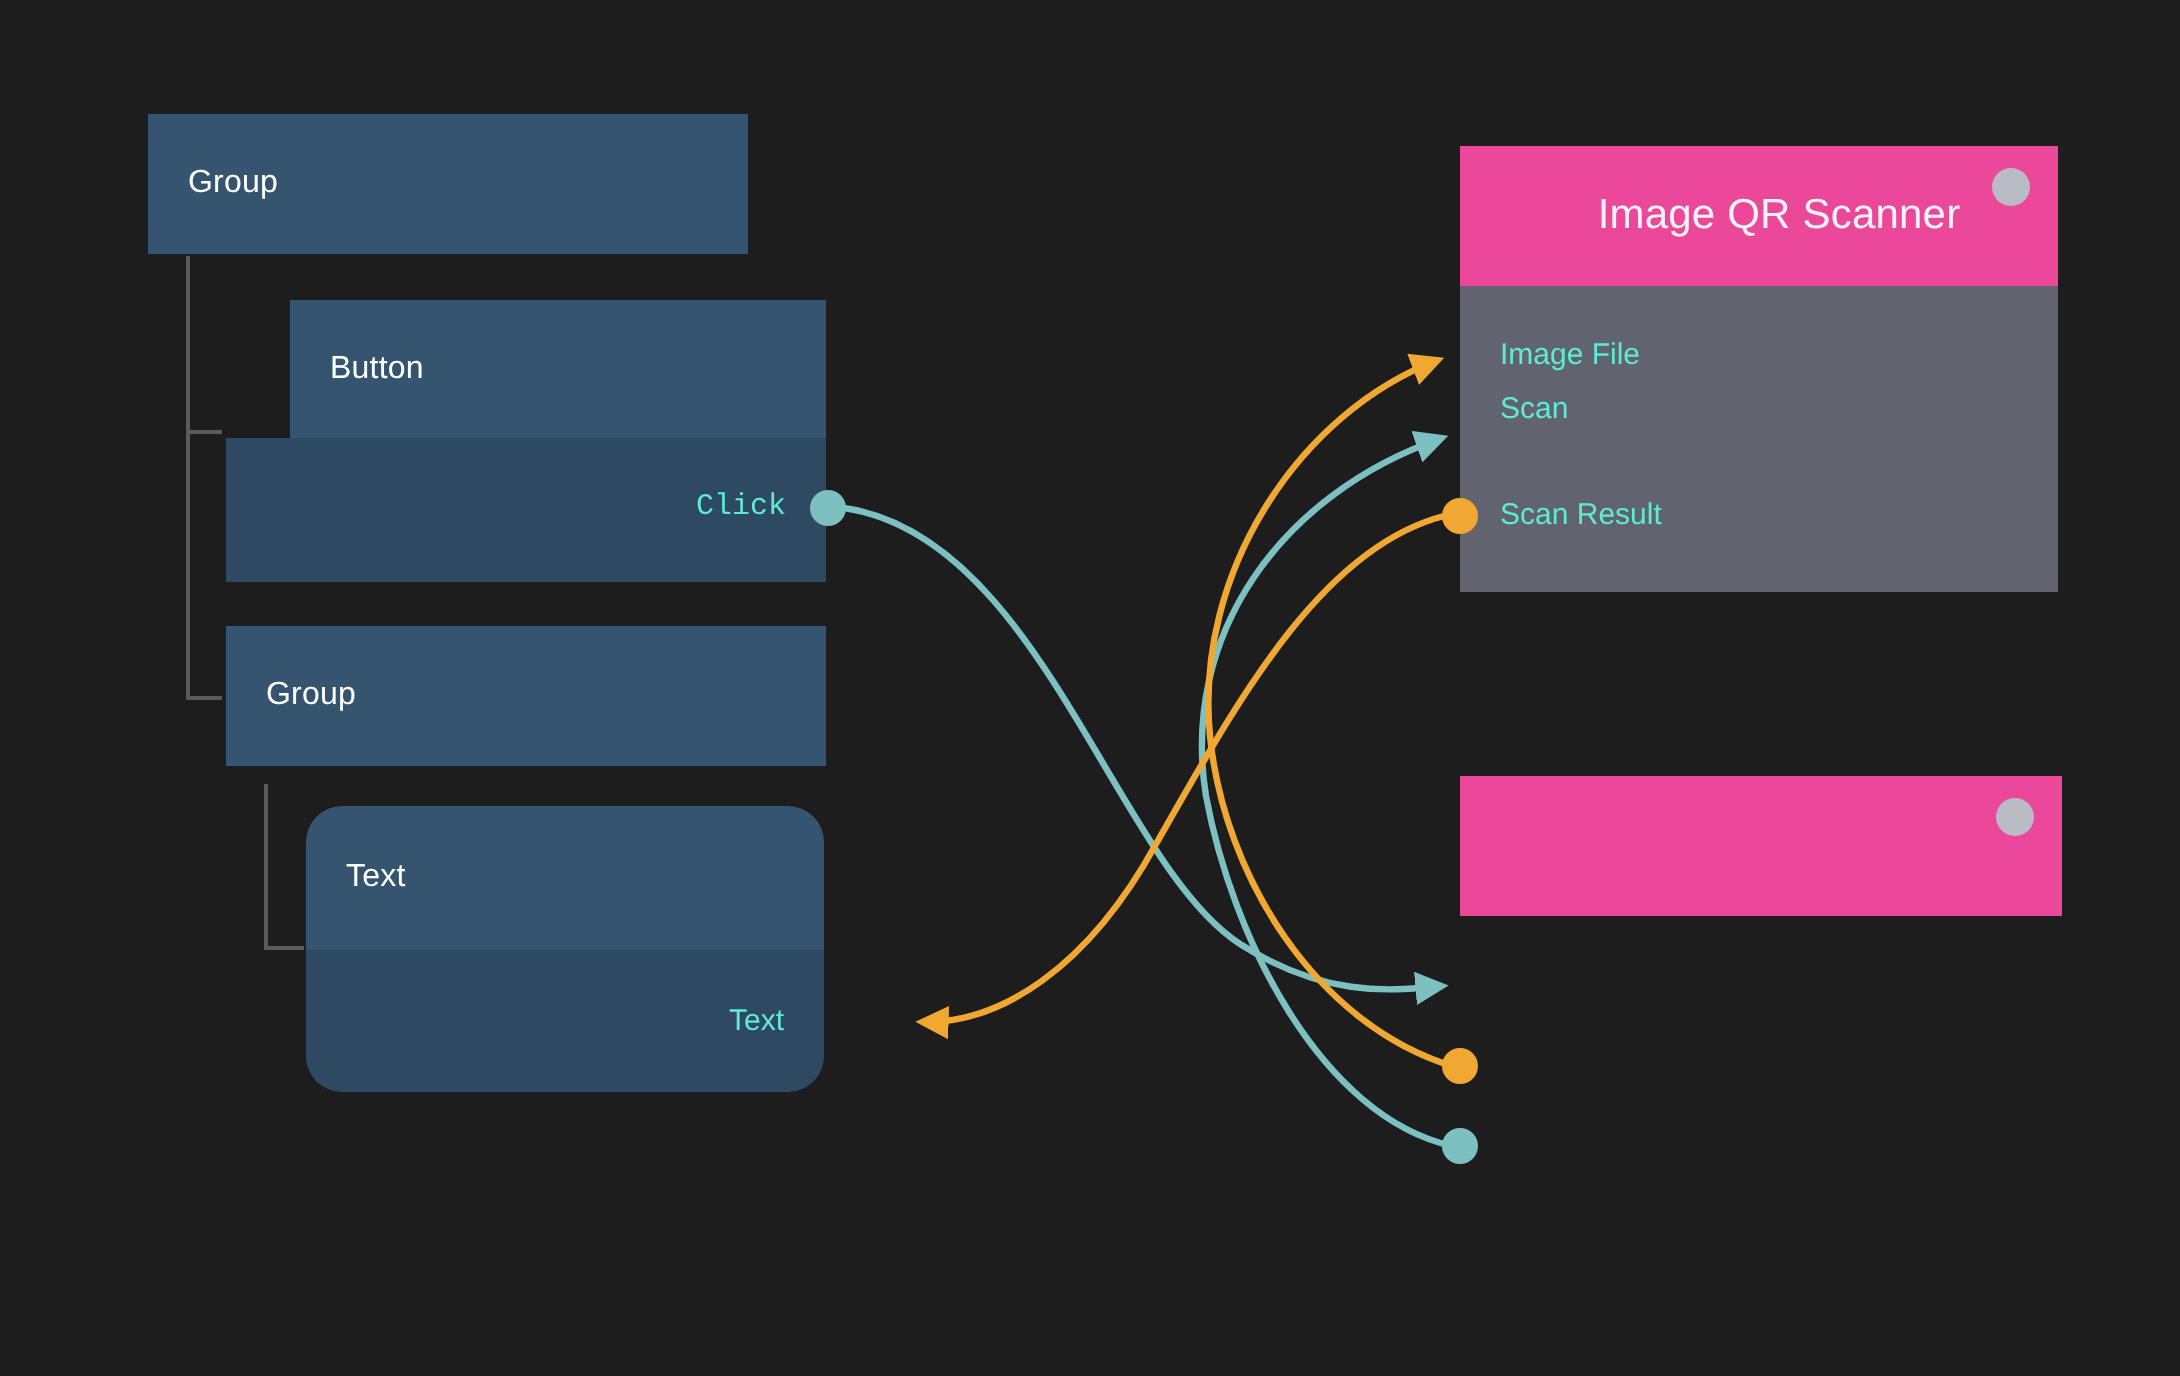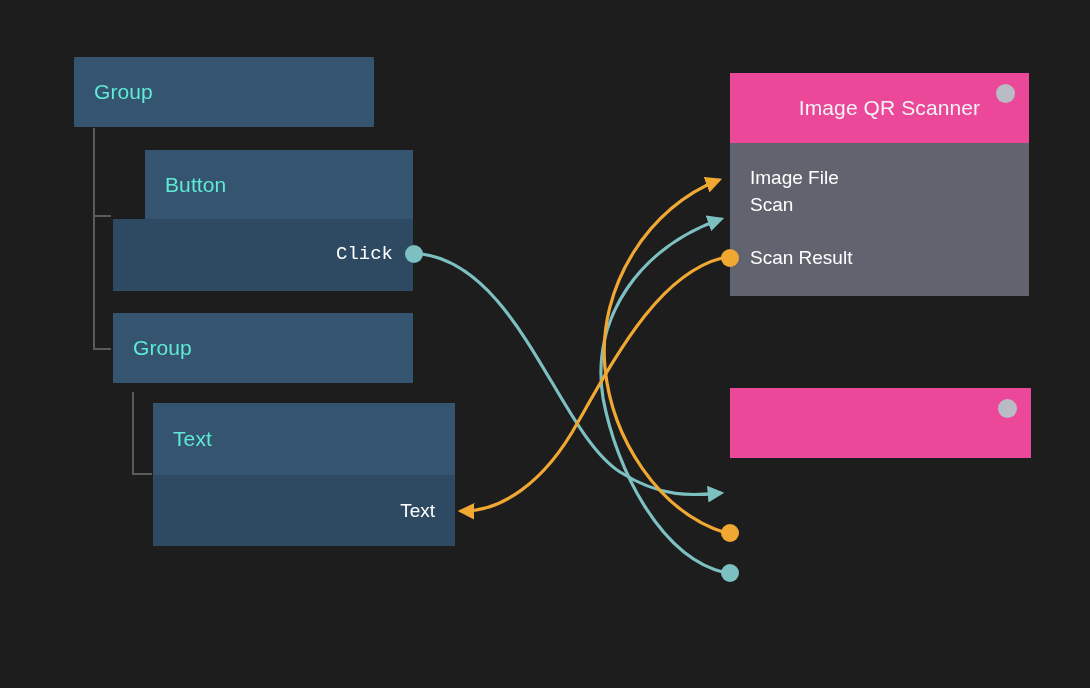--- a/index.html
+++ b/index.html
@@ -25,22 +25,22 @@
     overflow: hidden;
   }
   .node-header {
     position: relative;
     box-sizing: border-box;
     display: flex;
     align-items: center;
     padding-left: 20px;
   }
   .node-title {
-    color: #5eead4;
-    font-size: 21px;
+    color: #ffffff;
+    font-size: 16px;
     letter-spacing: 0.1px;
     white-space: nowrap;
   }
   .node-body {
     position: relative;
     box-sizing: border-box;
     width: 100%;
   }
 
   
@@ -64,22 +64,22 @@
 
   
   .port {
     position: absolute;
     display: flex;
     align-items: center;
     height: 20px;
     white-space: nowrap;
   }
   .port-label {
-    color: #ffffff;
-    font-size: 19px;
+    color: #5eead4;
+    font-size: 15px;
     line-height: 20px;
   }
   .port.out-right {
     right: 0;
     transform: translateY(-50%);
     flex-direction: row;
   }
   .port.in-left {
     left: 20px;
     transform: translateY(-50%);
@@ -152,21 +152,21 @@
       </div>
     </div>
   </div>
 
   <div class="node widget" style="left:113px; top:313px; width:300px; height:70px;">
     <div class="node-header" style="height:70px;">
       <span class="node-title">Group</span>
     </div>
   </div>
 
-  <div class="node widget" style="left:153px; top:403px; width:302px; height:143px;">
+  <div class="node widget" style="left:153px; top:403px; width:259px; height:143px;border-radius:18px;">
     <div class="node-header" style="height:72px;">
       <span class="node-title">Text</span>
     </div>
     <div class="node-body" style="height:71px;">
       <div class="port out-right" style="top:36px; right:20px;">
         <span class="port-label">Text</span>
       </div>
     </div>
   </div>
 

